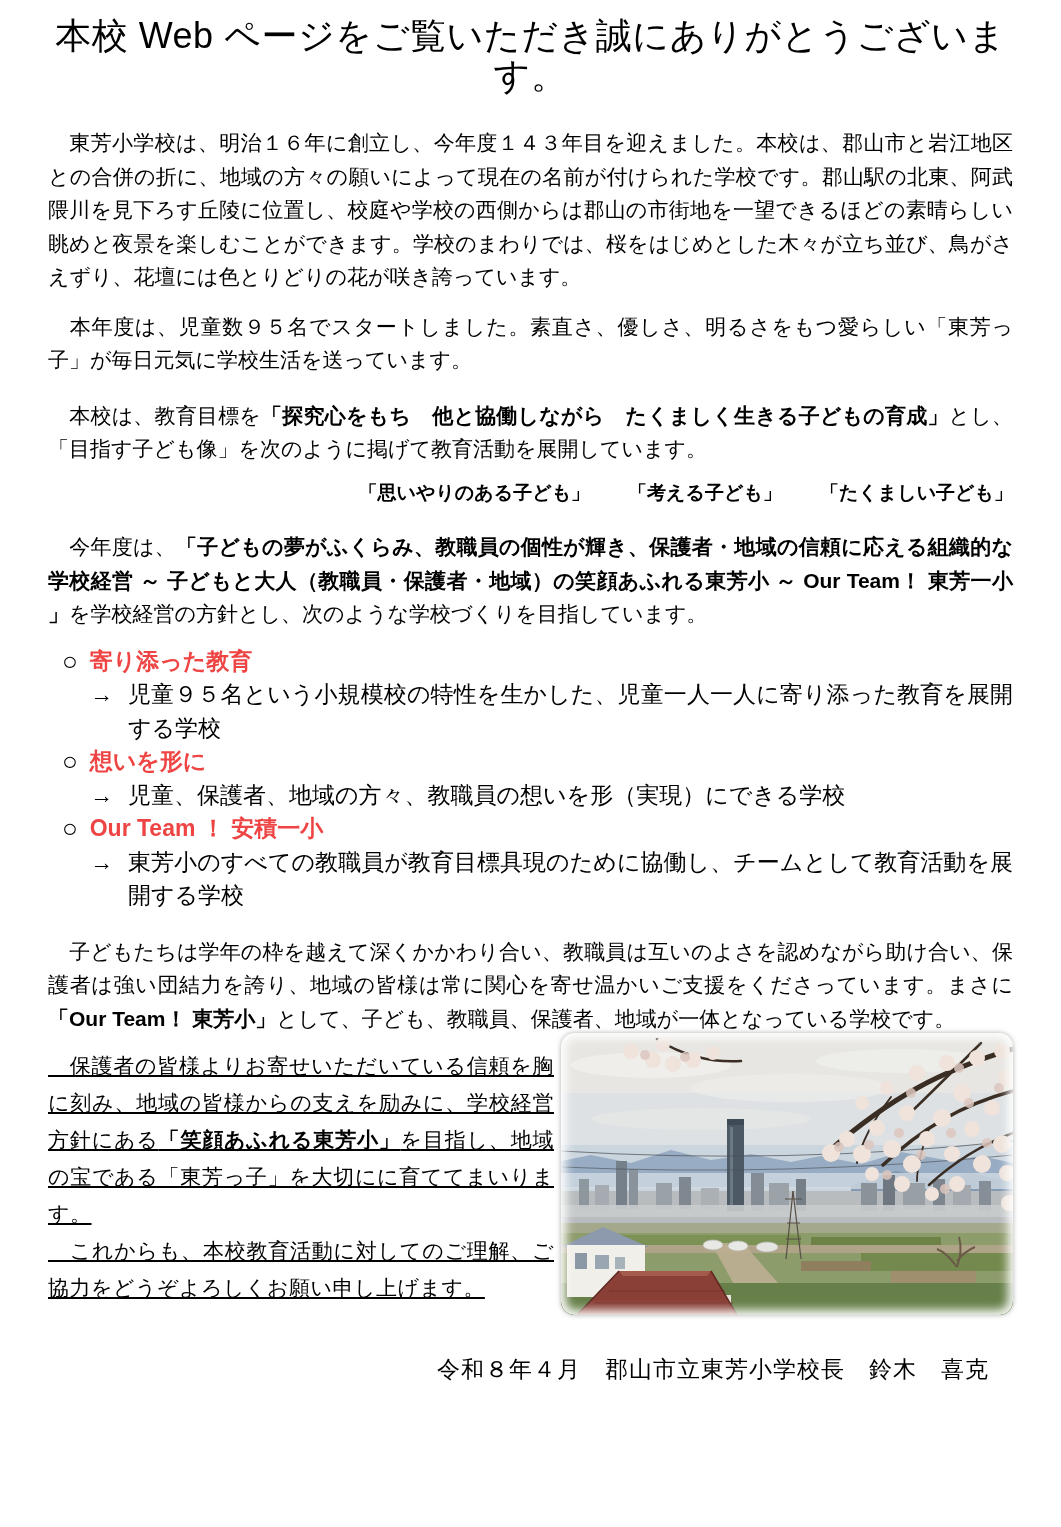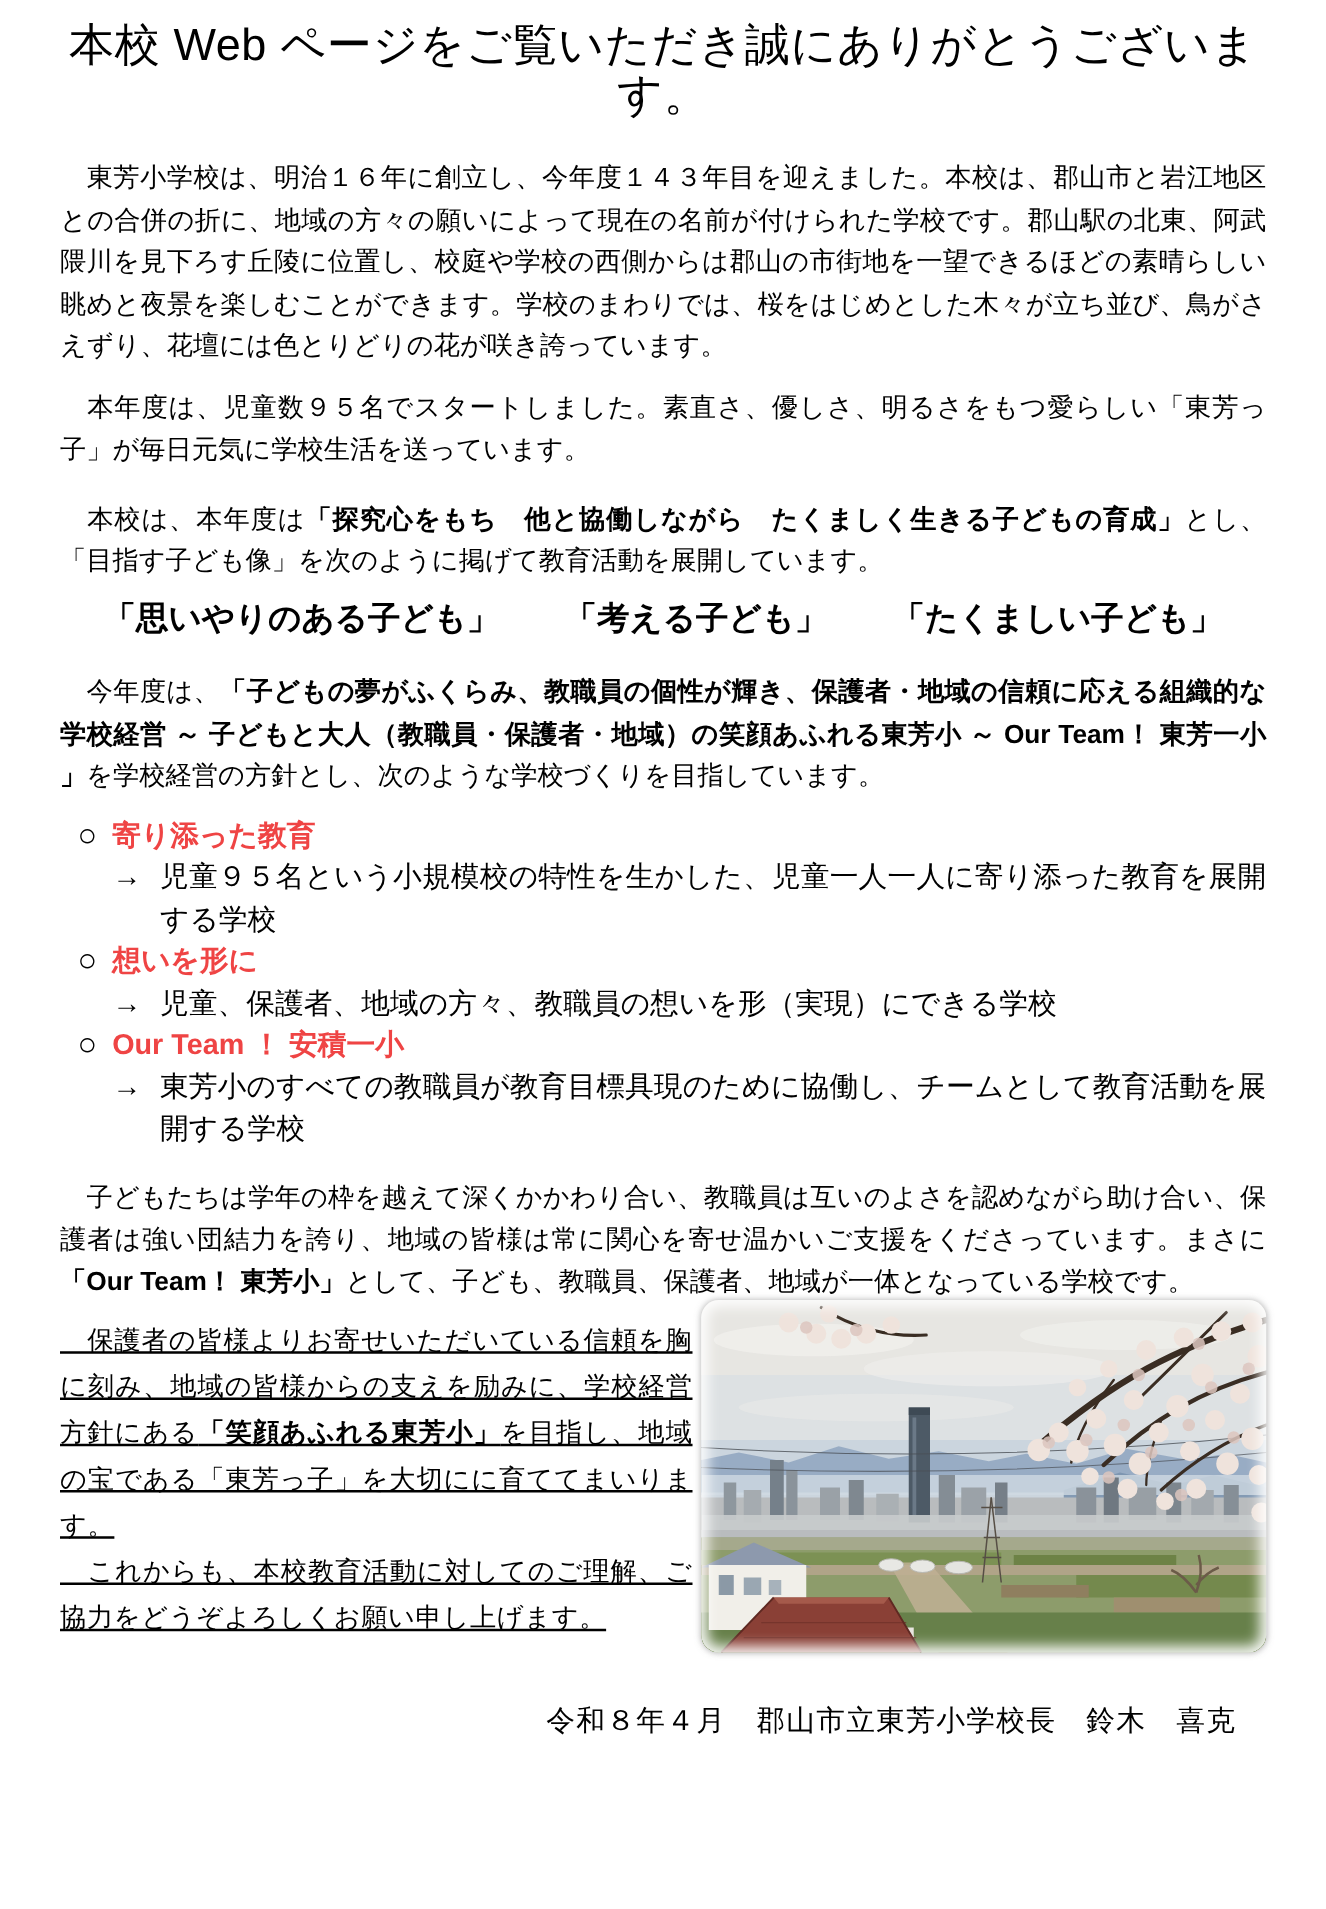--- a/index.html
+++ b/index.html
@@ -20,22 +20,22 @@
   .para{
     font-size:21px;line-height:33.5px;margin:0;
     text-align:justify;
   }
   .mt20{margin-top:16px;}
   .mt22{margin-top:22px;}
   .mt14{margin-top:14px;}
   .b{font-weight:bold;}
   .rb{font-weight:bold;color:#000000;}
   .goals{
-    font-size:26px;line-height:33.5px;font-weight:bold;
-    text-align:center;margin-top:12px;
+    font-size:19px;line-height:33.5px;font-weight:bold;
+    text-align:right;margin-top:12px;font-family:Liberation Mono, monospace;
   }
   .bullets{font-size:23px;line-height:33.5px;margin-top:14px;}
   .bullet-label{display:flex;align-items:center;padding-left:14px;}
   .circle-glyph{font-size:26px;font-weight:bold;margin-right:12px;line-height:33.5px;}
   .bullet-label-text{color:#ef4444;font-weight:bold;}
   .bullet-desc{display:flex;}
   .arrow-glyph{flex:none;width:38px;margin-left:42px;}
   .bullet-desc-text{flex:1;text-align:justify;}
   .bottom{display:flex;margin-top:12px;}
   .bottom-text{
@@ -63,21 +63,21 @@
 <body>
 
 <div class="page">
 
   <h1 class="title">本校 Web ページをご覧いただき誠にありがとうございます。</h1>
 
   <p class="para">　東芳小学校は、明治１６年に創立し、今年度１４３年目を迎えました。本校は、郡山市と岩江地区との合併の折に、地域の方々の願いによって現在の名前が付けられた学校です。郡山駅の北東、阿武隈川を見下ろす丘陵に位置し、校庭や学校の西側からは郡山の市街地を一望できるほどの素晴らしい眺めと夜景を楽しむことができます。学校のまわりでは、桜をはじめとした木々が立ち並び、鳥がさえずり、花壇には色とりどりの花が咲き誇っています。</p>
 
   <p class="para mt20">　本年度は、児童数９５名でスタートしました。素直さ、優しさ、明るさをもつ愛らしい「東芳っ子」が毎日元気に学校生活を送っています。</p>
 
-  <p class="para mt22"><span>　本校は、本年度は</span><span class="b">「探究心をもち　他と協働しながら　たくましく生きる子どもの育成」</span><span>とし、「目指す子ども像」を次のように掲げて教育活動を展開しています。</span></p>
+  <p class="para mt22"><span>　本校は、教育目標を</span><span class="b">「探究心をもち　他と協働しながら　たくましく生きる子どもの育成」</span><span>とし、「目指す子ども像」を次のように掲げて教育活動を展開しています。</span></p>
 
   <p class="goals">「思いやりのある子ども」　　「考える子ども」　　「たくましい子ども」</p>
 
   <p class="para mt14"><span>　今年度は、</span><span class="b">「子どもの夢がふくらみ、教職員の個性が輝き、保護者・地域の信頼に応える組織的な学校経営 ～ 子どもと大人（教職員・保護者・地域）の笑顔あふれる東芳小 ～ Our Team！ 東芳一小 」</span><span>を学校経営の方針とし、次のような学校づくりを目指しています。</span></p>
 
   <div class="bullets">
 
     <div class="bullet-label">
       <span class="circle-glyph">○</span>
       <span class="bullet-label-text">寄り添った教育</span>

